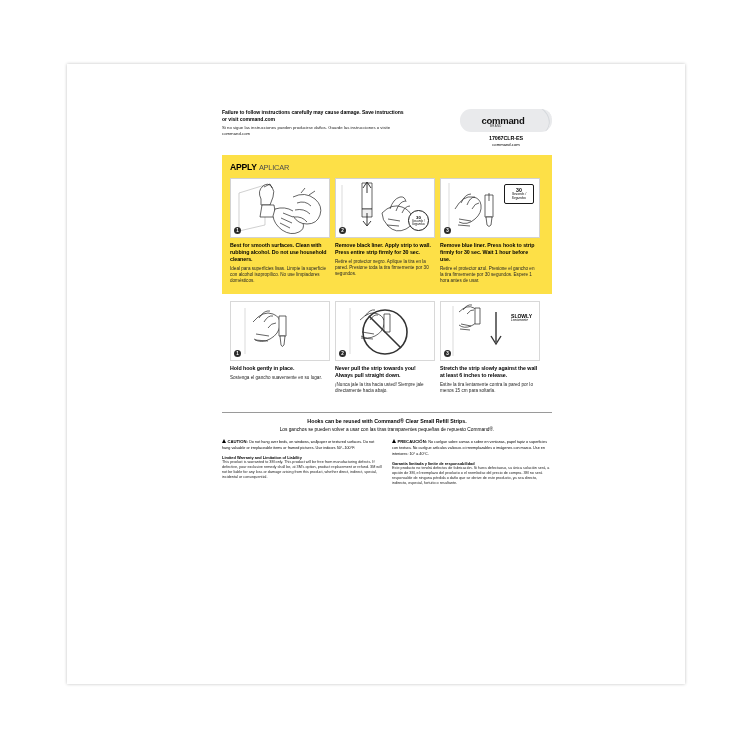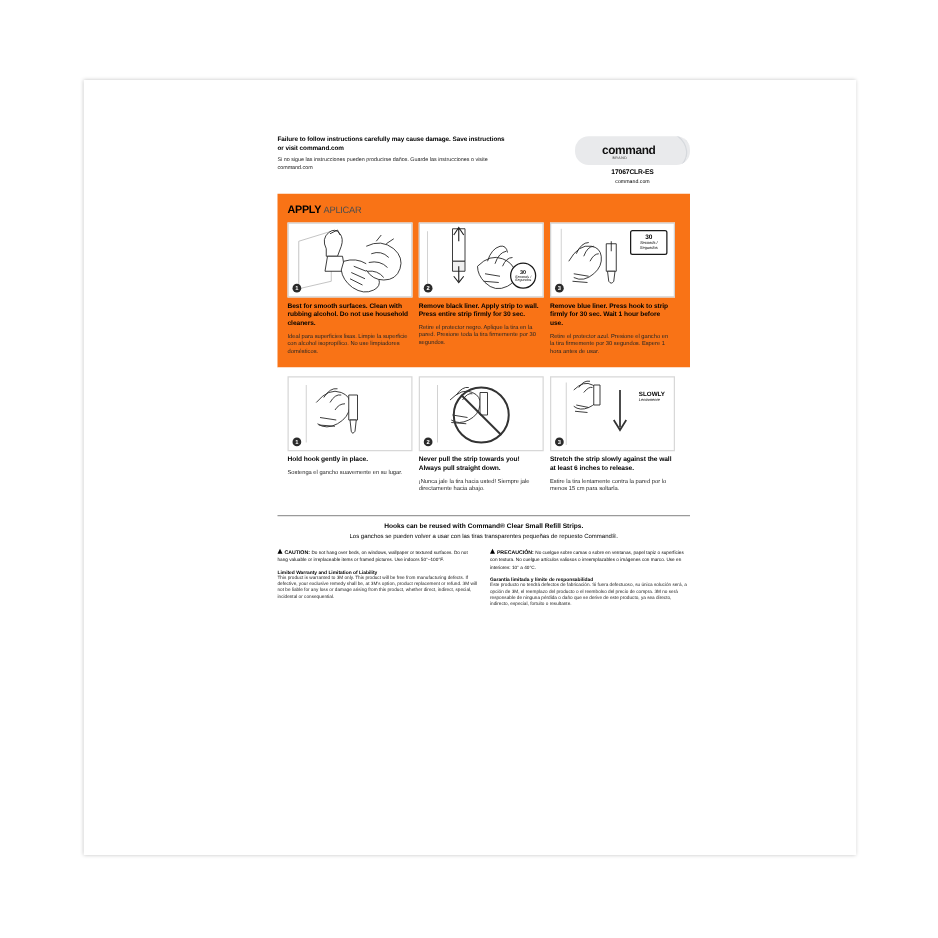--- a/index.html
+++ b/index.html
@@ -116,21 +116,21 @@
   }
   .hdr-url {
     font-size: 4.2px;
     margin-top: 0.5px;
   }
 
   
   .section {
     padding: 7px 8px 9px 8px;
   }
-  .section.apply { background: #f97316; }
+  .section.apply { background: #fde047; }
   .section.remove { background: #ffffff; }
   .sec-title {
     font-size: 8.6px;
     letter-spacing: -0.2px;
     margin-bottom: 6px;
   }
   .sec-title b { font-weight: bold; }
   .sec-title span {
     font-weight: normal;
     color: #4d4d4d;

